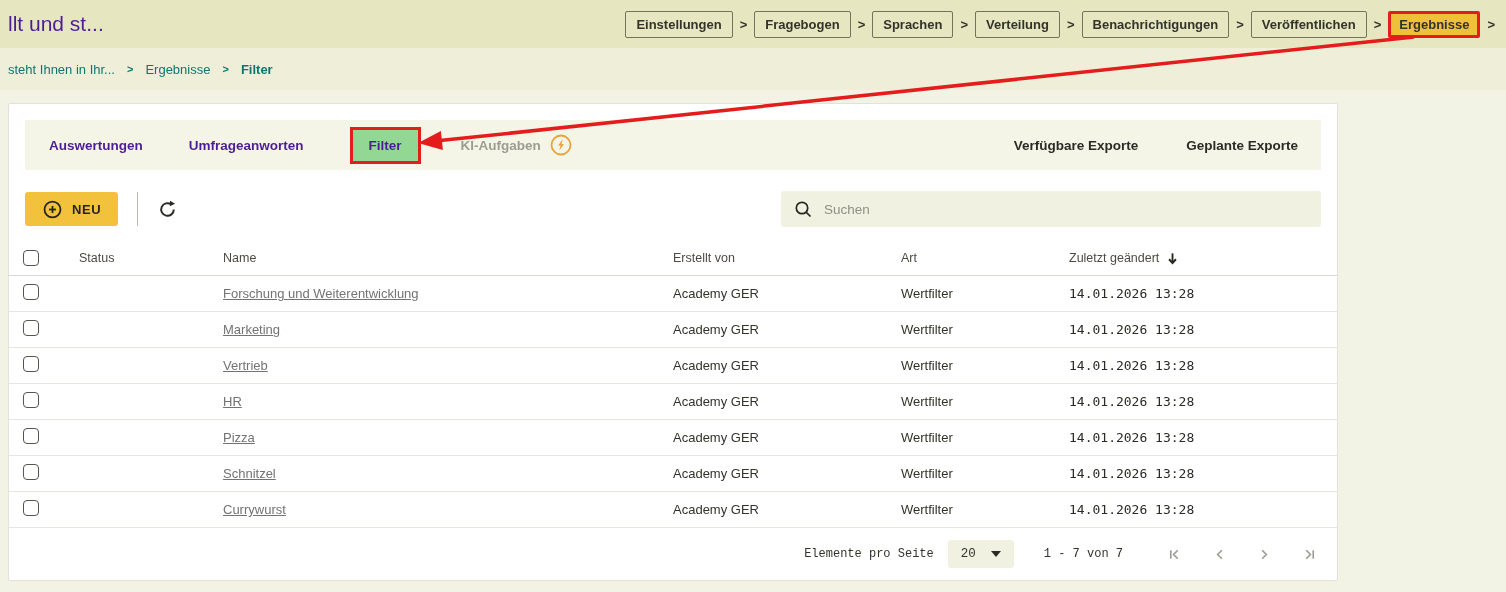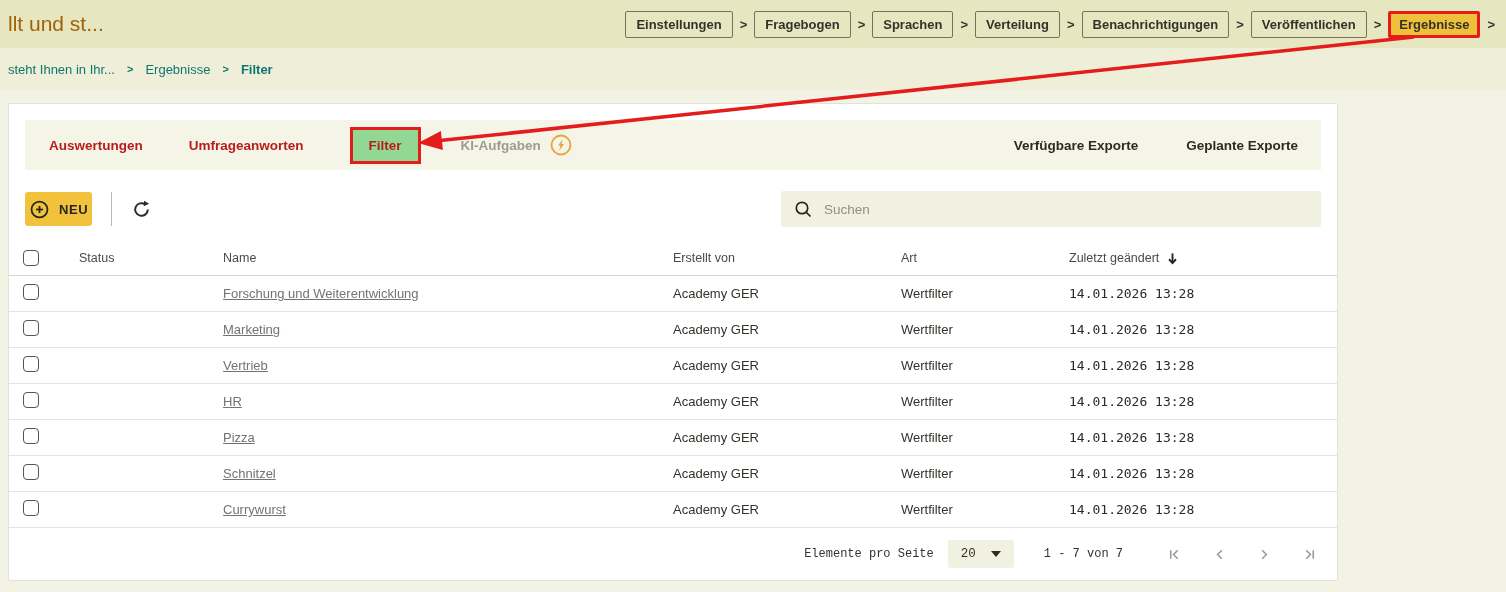--- a/index.html
+++ b/index.html
@@ -9,21 +9,21 @@
     background:#f2f2e5;
     color:#33332b;
     position:relative;
   }
   
   .topbar {
     height:48px; background:#e6e6c1;
     display:flex; align-items:center;
     padding:0 4px 0 8px;
   }
-  .topbar-title { font-size:21px; font-weight:500; color:#a16207; white-space:nowrap; }
+  .topbar-title { font-size:21px; font-weight:500; color:#4c1d95; white-space:nowrap; }
   .topnav { margin-left:auto; display:flex; align-items:center; }
   .topnav-item {
     border:1px solid #73735c; border-radius:2px;
     padding:5px 10px; font-size:13px; font-weight:600; color:#33332b;
     background:transparent; white-space:nowrap; cursor:pointer;
   }
   .topnav-item.annotated {
     background:#efc13b; border:3px solid #e41c1c; padding:3px 8px;
   }
   .topnav-sep { margin:0 7px; font-size:13px; font-weight:700; color:#33332b; }
@@ -42,38 +42,38 @@
     width:1330px; background:#ffffff;
     border:1px solid #e2e2d6; border-radius:2px;
     min-height:472px;
   }
   
   .tabbar {
     margin:16px; height:50px; background:#f5f5e7;
     display:flex; align-items:center; padding:0 23px 0 24px;
   }
   .tab {
-    font-size:13.5px; font-weight:700; color:#b91c1c;
+    font-size:13.5px; font-weight:700; color:#4c1d95;
     margin-right:46px; cursor:pointer; white-space:nowrap;
     display:flex; align-items:center; gap:9px;
   }
   .tab.active {
     background:#92d794; border:3px solid #e41c1c;
     padding:8px 16px; margin-right:40px;
   }
   .tab.disabled { color:#9c9c92; }
   .tab-right-group { margin-left:auto; display:flex; align-items:center; gap:48px; }
   .tab-right { font-size:13.5px; font-weight:700; color:#2b2b25; cursor:pointer; white-space:nowrap; }
   .ki-badge { width:22px; height:22px; flex:0 0 auto; }
   
   .toolbar { display:flex; align-items:center; padding:5px 16px 14px 16px; }
   .btn-new {
     display:flex; align-items:center; gap:9px;
     background:#f2c23c; border:none; border-radius:3px;
-    height:34px; padding:0 4px; cursor:pointer;
+    height:34px; padding:0 17px; cursor:pointer;
     font-family:"Liberation Sans", sans-serif;
     font-size:13px; font-weight:700; letter-spacing:0.6px; color:#262620;
   }
   .toolbar-divider { width:1px; height:34px; background:#b9b9ac; margin:0 19px; }
   .btn-refresh { background:none; border:none; cursor:pointer; display:flex; align-items:center; }
   .searchbox {
     margin-left:auto; width:540px; height:36px;
     background:#f1f1e2; border-radius:3px;
     display:flex; align-items:center; gap:11px; padding:0 13px;
   }

